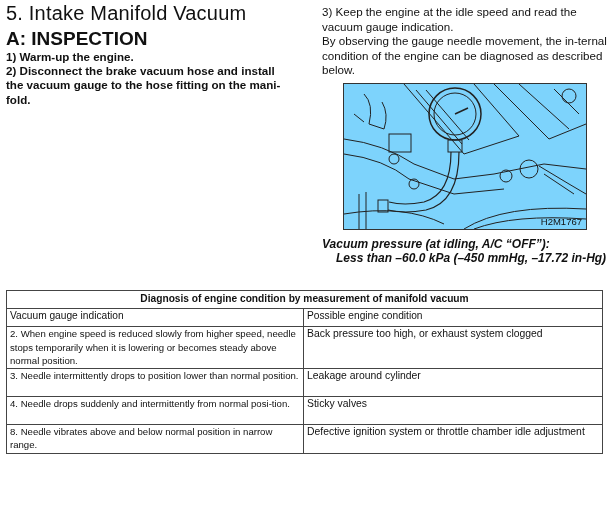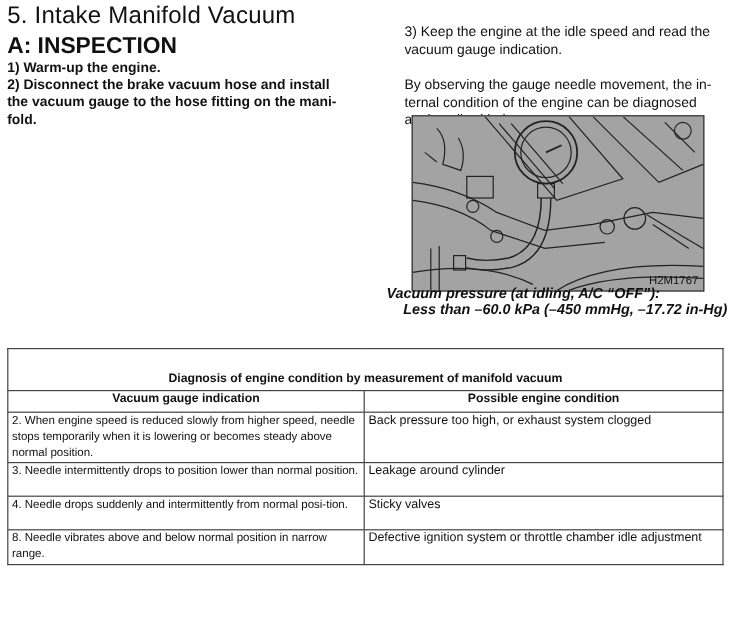--- a/index.html
+++ b/index.html
@@ -17,47 +17,47 @@
   }
   .left-body {
     position: absolute; left: 6px; top: 50px; width: 286px;
     font-size: 11.6px; line-height: 14.2px;
   }
   .left-body p { margin: 0; font-weight: bold; }
   .right-body {
     position: absolute; left: 322px; top: 5px; width: 286px;
     font-size: 11.6px; line-height: 14.6px;
   }
-  .right-body p { margin: 15px; }
+  .right-body p { margin: 0; }
   .figure {
-    position: absolute; left: 343px; top: 96px; width: 242px; height: 145px;
-    border: 1px solid #333; background: #a3a3a3; overflow: hidden;
+    position: absolute; left: 343px; top: 83px; width: 242px; height: 145px;
+    border: 1px solid #333; background: #7dd3fc; overflow: hidden;
   }
   .figure svg { position: absolute; left: 0; top: 0; }
   .fig-code {
     position: absolute; right: 4px; bottom: 2px; font-size: 9.5px;
   }
   .spec {
     position: absolute; left: 322px; top: 237px; width: 290px;
     font-size: 12px; font-weight: bold; font-style: italic; line-height: 14px;
   }
   .spec .val { padding-left: 14px; display: block; }
   table.diag {
     position: absolute; left: 6px; top: 290px; width: 597px;
     border-collapse: collapse; font-size: 9.6px; line-height: 13.6px;
     border: 1.4px solid #222;
   }
   table.diag td, table.diag th {
     border: 1px solid #444; vertical-align: top; padding: 0 3px;
   }
   table.diag th.title {
-    font-weight: bold; font-size: 10.2px; text-align: center; height: 16px; padding-top: 18px;
+    font-weight: bold; font-size: 10.2px; text-align: center; height: 16px; padding-top: 1px;
   }
   table.diag th.col {
-    font-weight: bold; text-align: center; height: 17px; font-size: 10.2px;
+    font-weight: normal; text-align: left; height: 17px; font-size: 10.2px;
   }
   td.ind { width: 290px; }
   td.cond { font-size: 10.4px; padding-left: 5px; }
 </style>
 </head>
 <body>
 
 <div class="h1">5.  Intake Manifold Vacuum</div>
 <div class="h2">A:  INSPECTION</div>
 

